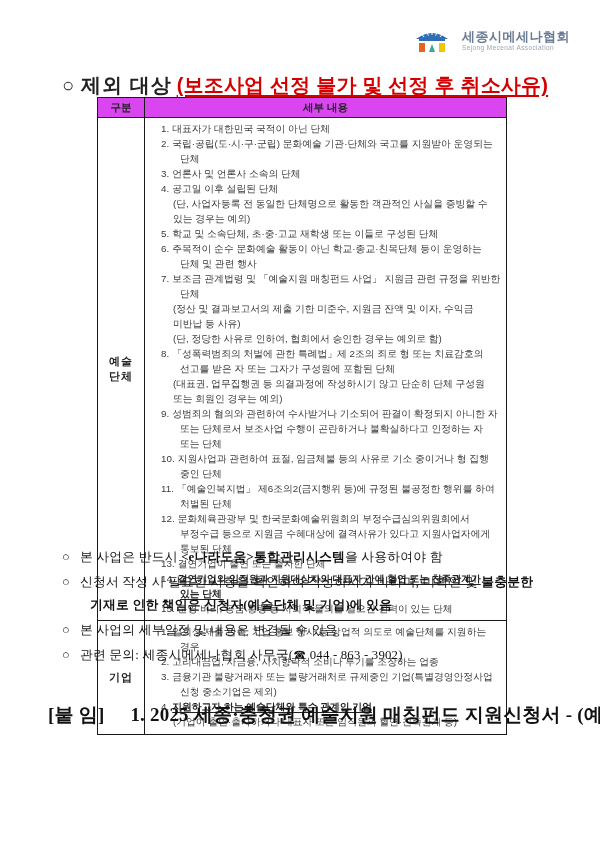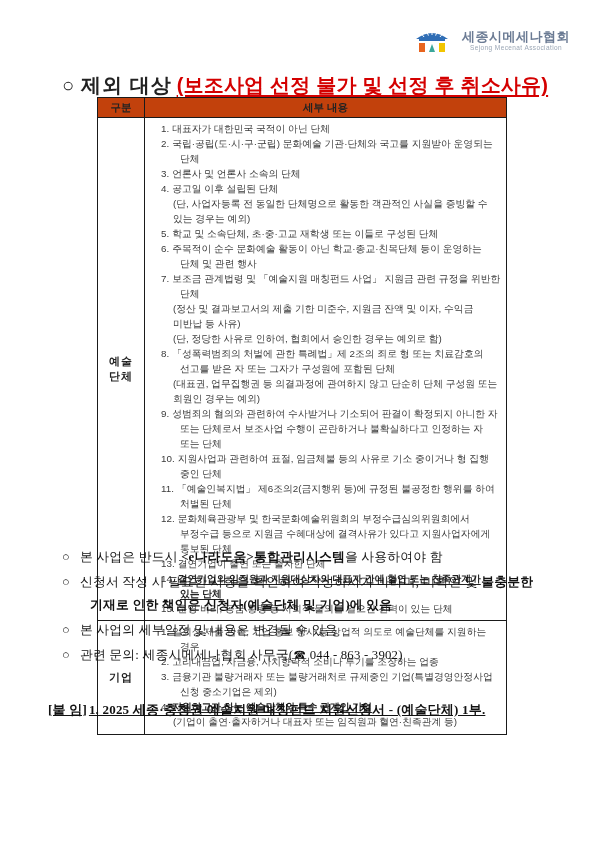--- a/index.html
+++ b/index.html
@@ -2,38 +2,38 @@
 <html><head>
 <meta charset="utf-8">
 <style>
   * { margin:0; padding:0; box-sizing:border-box; }
   html,body { background:#fff; }
   .page {
     position:relative; width:600px; height:848px; background:#ffffff;
     font-family:"Liberation Sans", sans-serif; color:#222; overflow:hidden;
   }
   
-  .logo { position:absolute; top:26px; right:30px; display:flex; align-items:center; gap:11px;text-align:center; }
+  .logo { position:absolute; top:26px; right:30px; display:flex; align-items:center; gap:11px; }
   .logo-text { display:flex; flex-direction:column; line-height:1.05; }
   .logo-name { font-size:13px; font-weight:bold; color:#6b7b94; letter-spacing:0.5px; }
   .logo-sub  { font-size:6.5px; color:#9aa6b5; letter-spacing:0.4px; margin-top:1px; }
   
   .heading { position:absolute; top:72px; left:62px; font-size:20px; font-weight:bold; white-space:nowrap; }
   .h-bullet { margin-right:7px; font-weight:normal; }
   .h-title { letter-spacing:1px; }
   .h-red { color:#d40000; text-decoration:underline; text-underline-offset:2.5px; margin-left:5px; letter-spacing:0.2px; }
   
   .excl-table {
     position:absolute; top:97px; left:97px; width:410px;
     border-collapse:collapse; font-size:9.8px; color:#3a3a3a;
     border:1.6px solid #000;
   }
   .excl-table th, .excl-table td { border:1px solid #1a1a1a; }
   .excl-table th {
-    background:#c2410c; font-size:10.5px; font-weight:bold; color:#222;
+    background:#d946ef; font-size:10.5px; font-weight:bold; color:#222;
     height:20px; text-align:center; padding:2px;
   }
   .col-cat { width:47px; }
   .cat-cell {
     text-align:center; vertical-align:middle; font-weight:bold;
     font-size:11px; color:#222; letter-spacing:1px; padding:2px;
     word-break:keep-all;
   }
   .detail-cell { padding:4px 5px 4px 16px; line-height:1.53; vertical-align:top; }
   .item { padding-left:19px; text-indent:-19px; word-break:keep-all; }
@@ -45,22 +45,22 @@
     position:absolute; top:546px; left:62px; width:502px;
     font-family:"Liberation Serif", serif; font-size:12.8px; color:#111;
     line-height:1.85; letter-spacing:0.2px;
   }
   .note { padding-left:28px; text-indent:-28px; margin-bottom:1px; word-break:keep-all; }
   .n-marker { margin-right:10px; }
   .n-bold { font-weight:bold; }
   
   .attachment {
     position:absolute; top:698px; left:48px; width:520px;
-    font-family:"Liberation Serif", serif; font-weight:bold; font-size:13px;
-    color:#111; display:flex; gap:2px; line-height:1.8; letter-spacing:0.2px;text-decoration:underline;
+    font-family:"Liberation Serif", serif; font-weight:bold; font-size:19px;
+    color:#111; display:flex; gap:26px; line-height:1.8; letter-spacing:0.2px;
   }
   .att-label { white-space:nowrap; }
   .att-line { white-space:nowrap;text-align:right; }
 </style>
 </head>
 <body>
 
 <div class="page">
 
   <div class="logo">
@@ -97,21 +97,21 @@
             <div class="item"><span class="num">2.</span><span class="txt">국립·공립(도·시·구·군립) 문화예술 기관·단체와 국고를 지원받아 운영되는 단체</span></div>
             <div class="item"><span class="num">3.</span><span class="txt">언론사 및 언론사 소속의 단체</span></div>
             <div class="item"><span class="num">4.</span><span class="txt">공고일 이후 설립된 단체</span></div>
             <div class="sub">(단, 사업자등록 전 동일한 단체명으로 활동한 객관적인 사실을 증빙할 수 있는 경우는 예외)</div>
             <div class="item"><span class="num">5.</span><span class="txt">학교 및 소속단체, 초·중·고교 재학생 또는 이들로 구성된 단체</span></div>
             <div class="item"><span class="num">6.</span><span class="txt">주목적이 순수 문화예술 활동이 아닌 학교·종교·친목단체 등이 운영하는 단체 및 관련 행사</span></div>
             <div class="item"><span class="num">7.</span><span class="txt">보조금 관계법령 및 「예술지원 매칭펀드 사업」 지원금 관련 규정을 위반한 단체</span></div>
             <div class="sub">(정산 및 결과보고서의 제출 기한 미준수, 지원금 잔액 및 이자, 수익금 미반납 등 사유)</div>
             <div class="sub">(단, 정당한 사유로 인하여, 협회에서 승인한 경우는 예외로 함)</div>
             <div class="item"><span class="num">8.</span><span class="txt">「성폭력범죄의 처벌에 관한 특례법」제 2조의 죄로 형 또는 치료감호의 선고를 받은 자 또는 그자가 구성원에 포함된 단체</span></div>
-            <div class="sub">(대표권, 업무집행권 등 의결과정에 관여하지 않고 단순히 단체 구성원 또는 회원인 경우는 예외)</div>
+            <div class="sub">(대표권, 업무집행권 등 의결과정에 작성하시기 않고 단순히 단체 구성원 또는 회원인 경우는 예외)</div>
             <div class="item"><span class="num">9.</span><span class="txt">성범죄의 혐의와 관련하여 수사받거나 기소되어 판결이 확정되지 아니한 자 또는 단체로서 보조사업 수행이 곤란하거나 불확실하다고 인정하는 자 또는 단체</span></div>
             <div class="item"><span class="num">10.</span><span class="txt">지원사업과 관련하여 표절, 임금체불 등의 사유로 기소 중이거나 형 집행 중인 단체</span></div>
             <div class="item"><span class="num">11.</span><span class="txt">「예술인복지법」 제6조의2(금지행위 등)에 규정된 불공정한 행위를 하여 처벌된 단체</span></div>
             <div class="item"><span class="num">12.</span><span class="txt">문화체육관광부 및 한국문화예술위원회의 부정수급심의위원회에서 부정수급 등으로 지원금 수혜대상에 결격사유가 있다고 지원사업자에게 통보된 단체</span></div>
             <div class="item"><span class="num">13.</span><span class="txt">결연기업이 출연 또는 출자한 단체</span></div>
             <div class="item"><span class="num">14.</span><span class="em">결연기업의 임직원과 지원대상자의 대표자 간에 혈연 또는 친족관계가 있는 단체</span></div>
             <div class="item"><span class="num">15.</span><span class="txt">운영 비리, 공금 횡령 등 사회적 물의를 일으킨 전력이 있는 단체</span></div>
           </td>
         </tr>
         <tr>

